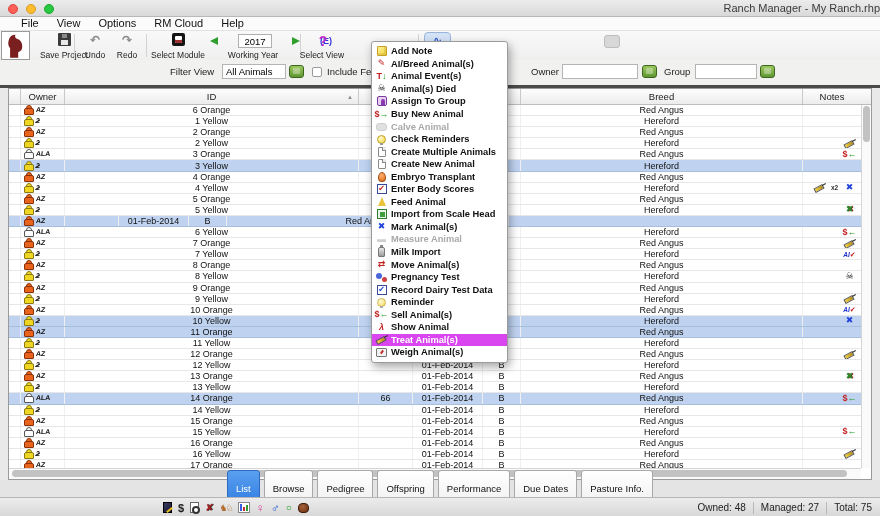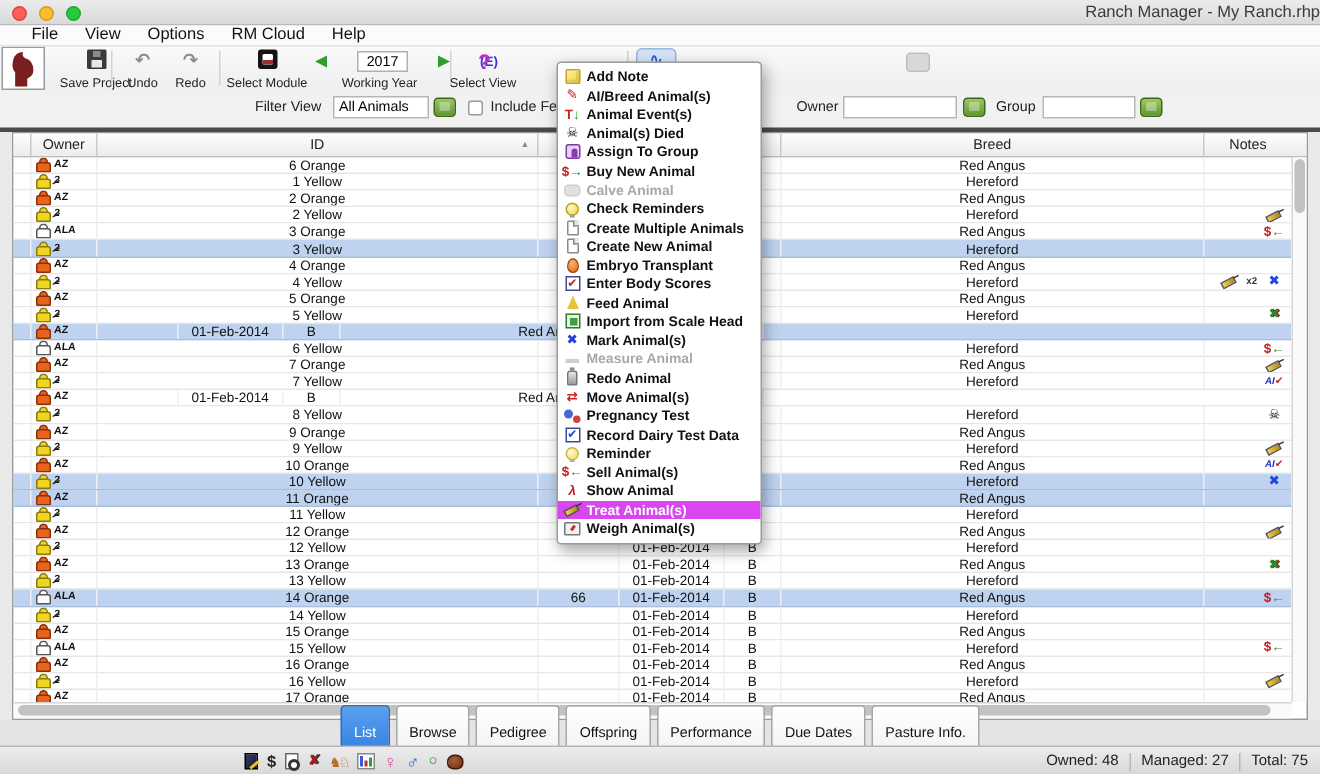--- a/index.html
+++ b/index.html
@@ -439,20 +439,21 @@
             <span class="t-red smch">✔</span>
           </span>
         </div>
       </div>
       <div class="tr">
         <div class="td c0"></div>
         <div class="td c1 c-owner">
           <span class="pp orange"></span>
           <span class="brand">AZ</span>
         </div>
+        <div class="td c2">8 Orange</div>
         <div class="td c3"></div>
         <div class="td c4">01-Feb-2014</div>
         <div class="td c5">B</div>
         <div class="td c6">Red Angus</div>
         <div class="td c7 c-notes"></div>
       </div>
       <div class="tr">
         <div class="td c0"></div>
         <div class="td c1 c-owner">
           <span class="pp yellow"></span>
@@ -866,21 +867,21 @@
     <div class="mi dis">
       <span class="ic">
         <span class="t-gray">▬</span>
       </span>
       <span>Measure Animal</span>
     </div>
     <div class="mi">
       <span class="ic">
         <span class="i-milk"></span>
       </span>
-      <span>Redo Animal</span>
+      <span>Milk Import</span>
     </div>
     <div class="mi">
       <span class="ic">
         <span class="t-red bld">⇄</span>
       </span>
       <span>Move Animal(s)</span>
     </div>
     <div class="mi">
       <span class="ic">
         <span class="i-preg"></span>

